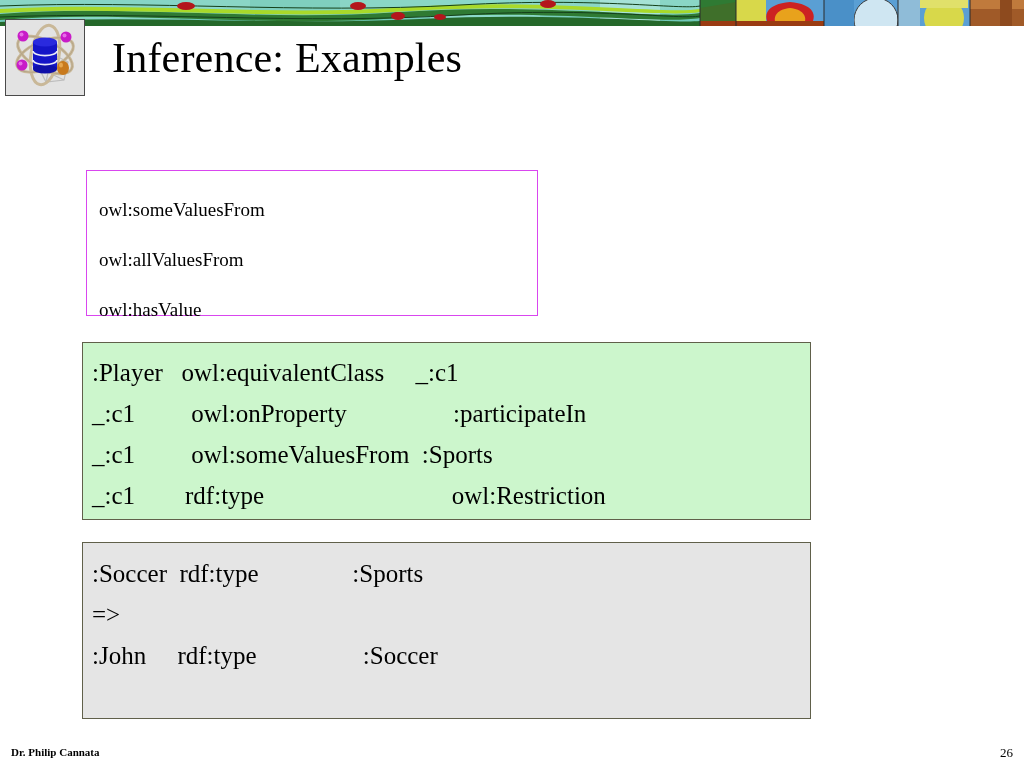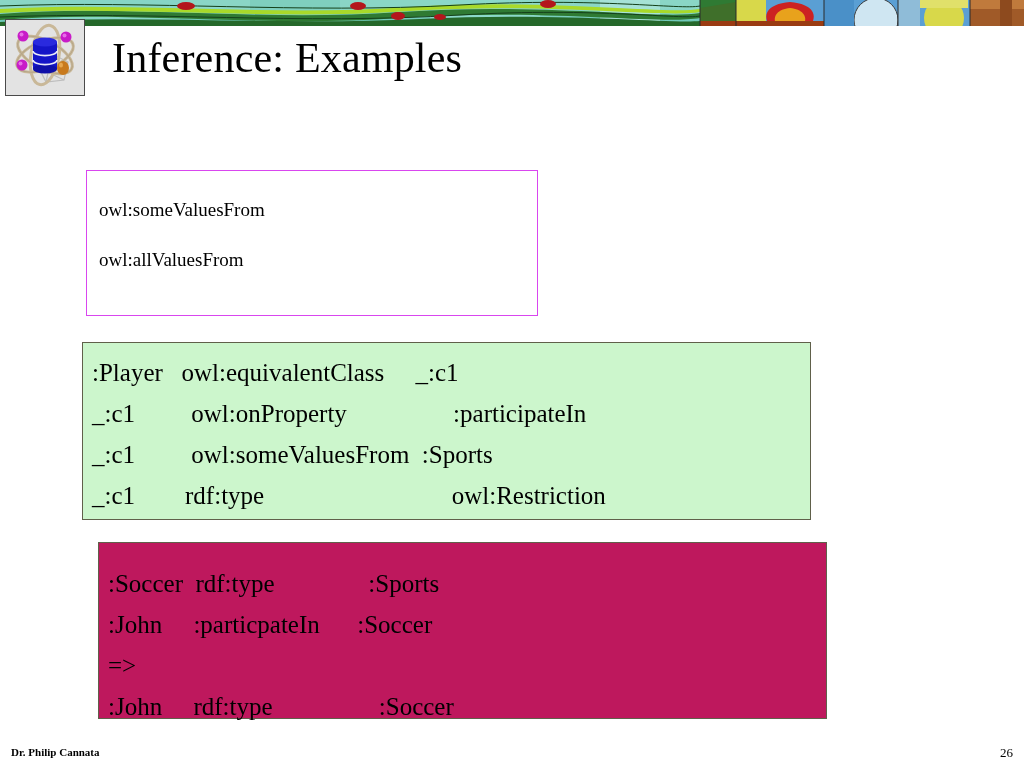--- a/index.html
+++ b/index.html
@@ -79,24 +79,23 @@
   }
   #green-box .box-line {
     font-size: 25px;
     line-height: 41px;
   }
 
   
   #yellow-box {
     left: 82px; top: 542px;
     width: 729px; height: 177px;
-    background: #be185d;
+    background: #e5e5e5;
     border: 1px solid #60604a;
-    padding: 20px 0 0 9px;
-    margin-left: 16px;
+    padding: 10px 0 0 9px;
   }
   #yellow-box .box-line {
     font-size: 25px;
     line-height: 41px;
   }
 
   
   #footer-author {
     position: absolute;
     left: 11px; top: 746px;
@@ -203,30 +202,30 @@
     <ellipse cx="57" cy="48" rx="6" ry="7" fill="#c87a1e"></ellipse>
     <ellipse cx="55" cy="45" rx="2" ry="2.6" fill="#e8a74e"></ellipse>
   </svg>
 </div>
 
 <div id="page-title">Inference: Examples</div>
 
 <div id="props-box" class="content-box">
   <div class="box-line">owl:someValuesFrom</div>
   <div class="box-line">owl:allValuesFrom</div>
+  <div class="box-line">owl:hasValue</div>
 </div>
 
 <div id="green-box" class="content-box">
   <div class="box-line">:Player   owl:equivalentClass     _:c1</div>
   <div class="box-line">_:c1         owl:onProperty                 :participateIn</div>
   <div class="box-line">_:c1         owl:someValuesFrom  :Sports</div>
   <div class="box-line">_:c1        rdf:type                              owl:Restriction</div>
 </div>
 
 <div id="yellow-box" class="content-box">
   <div class="box-line">:Soccer  rdf:type               :Sports</div>
-  <div class="box-line">:John     :particpateIn      :Soccer</div>
   <div class="box-line">=&gt;</div>
   <div class="box-line">:John     rdf:type                 :Soccer</div>
 </div>
 
 <div id="footer-author">Dr. Philip Cannata</div>
 <div id="footer-page">26</div>
 
 </body></html>

